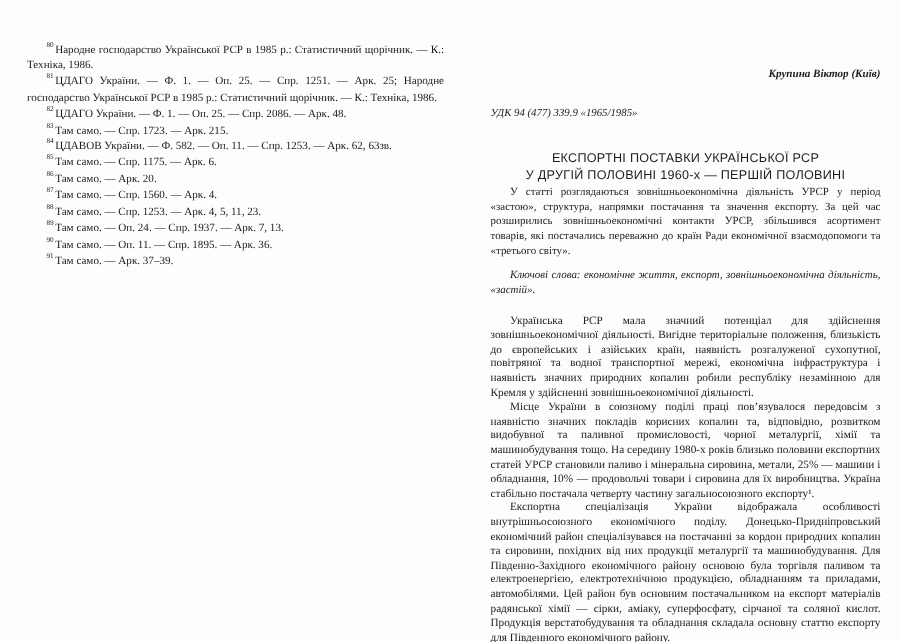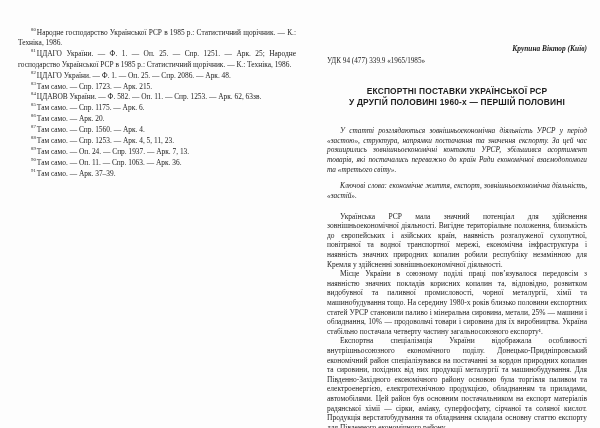--- a/index.html
+++ b/index.html
@@ -39,33 +39,32 @@
   }
 
   
   .page-right{
     position:absolute;left:327px;top:44px;width:260px;
   }
   .author{
     font-weight:bold;font-style:italic;font-size:7.4px;line-height:9px;text-align:right;
   }
   .udc{
-    font-size:7.2px;line-height:9px;margin-top:4px;
+    font-size:7.2px;line-height:9px;margin-top:18px;font-style:italic;
   }
   .title{
     margin-top:20px;
     text-align:center;
     font-family:"Liberation Sans", sans-serif;
-    font-weight:bold;
+    font-weight:normal;
     font-size:8.4px;line-height:10.6px;
     letter-spacing:.2px;
   }
   .abstract{
-    margin-top:19px;
-    font-style:italic;
+    margin-top:2px;
     font-size:7.3px;line-height:9.6px;
     text-align:justify;text-indent:13px;
   }
   .keywords{
     margin-top:1px;
     font-style:italic;
     font-size:7.3px;line-height:9.6px;
     text-align:justify;text-indent:13px;
   }
   .bodytext{margin-top:11px;}
@@ -96,21 +95,21 @@
         <p class="ref"><sup>85</sup><span>Там само. — Спр. 1175. — Арк. 6.</span></p>
 
         <p class="ref"><sup>86</sup><span>Там само. — Арк. 20.</span></p>
 
         <p class="ref"><sup>87</sup><span>Там само. — Спр. 1560. — Арк. 4.</span></p>
 
         <p class="ref"><sup>88</sup><span>Там само. — Спр. 1253. — Арк. 4, 5, 11, 23.</span></p>
 
         <p class="ref"><sup>89</sup><span>Там само. — Оп. 24. — Спр. 1937. — Арк. 7, 13.</span></p>
 
-        <p class="ref"><sup>90</sup><span>Там само. — Оп. 11. — Спр. 1063. — Арк. 36.</span></p>
+        <p class="ref"><sup>90</sup><span>Там само. — Оп. 11. — Спр. 1895. — Арк. 36.</span></p>
 
         <p class="ref"><sup>91</sup><span>Там само. — Арк. 37–39.</span></p>
       </div>
   </div>
 
   <div class="page-right">
     <div class="author">Крупина Віктор (Київ)</div>
     <div class="udc">УДК 94 (477) 339.9 «1965/1985»</div>
 
     <div class="title">

